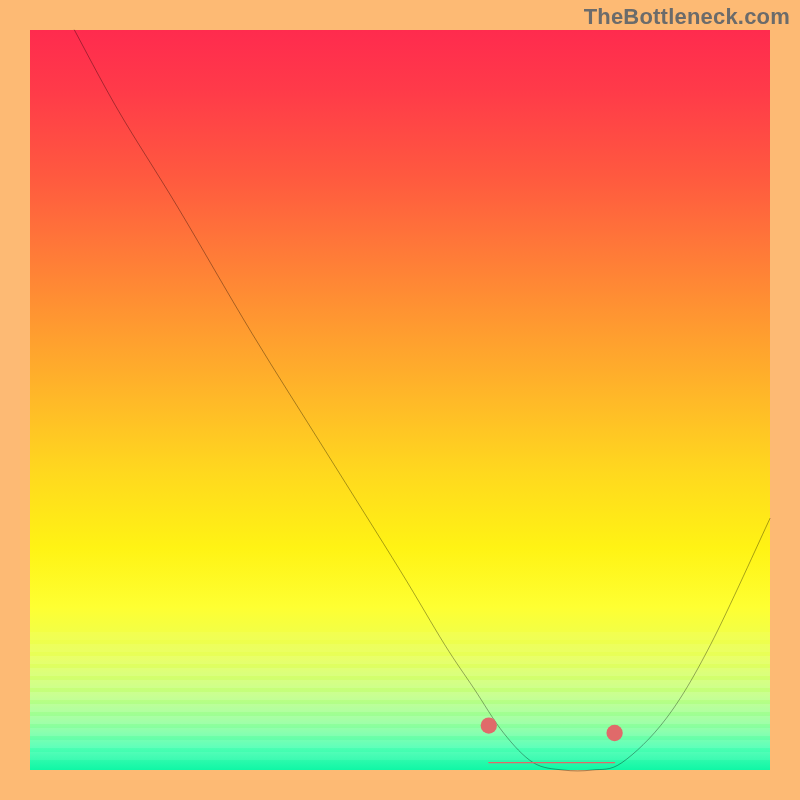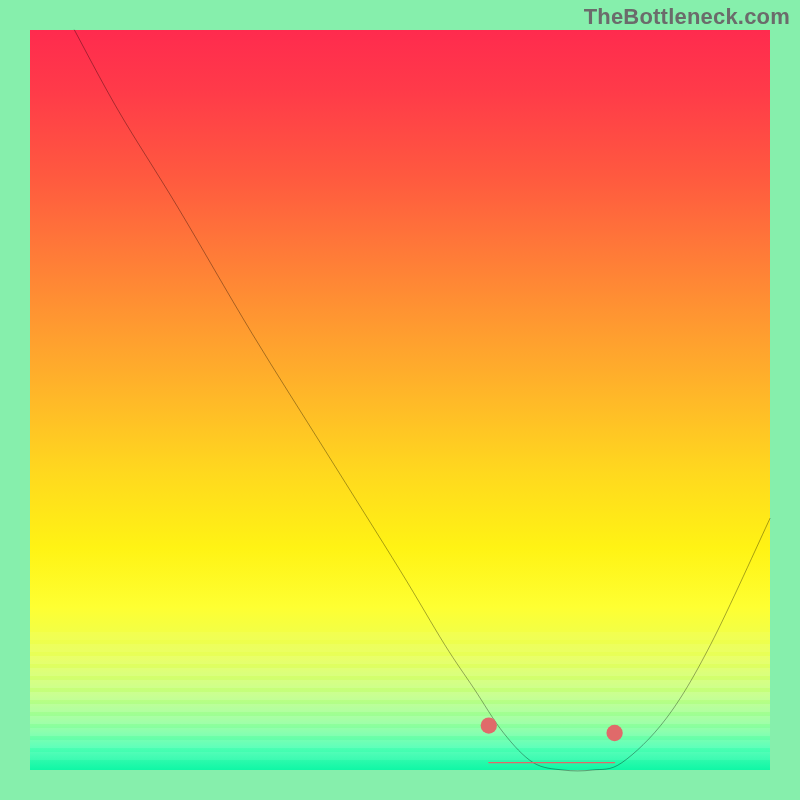--- a/index.html
+++ b/index.html
@@ -1,21 +1,21 @@
 <!DOCTYPE html>
 <html><head>
 <meta charset="utf-8">
 <style>
   * { margin: 0; padding: 0; box-sizing: border-box; }
   html, body { width: 800px; height: 800px; overflow: hidden; background: #000; }
   .frame {
     position: relative;
     width: 800px;
     height: 800px;
-    background: #86efac;
+    background: #fdba74;
   }
   .watermark {
     position: absolute;
     top: 4px;
     right: 10px;
     font-family: Arial, Helvetica, sans-serif;
     font-size: 22px;
     font-weight: 600;
     color: #6b6b6b;
     letter-spacing: 0.2px;

